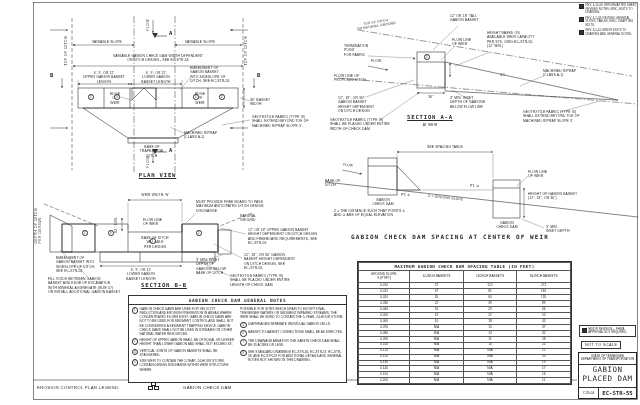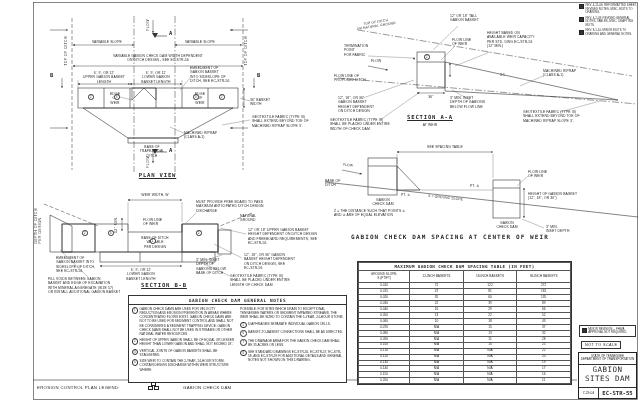--- a/index.html
+++ b/index.html
@@ -536,21 +536,21 @@
     <span>MINOR REVISION -- FHWA APPROVAL NOT REQUIRED.</span>
   </div>
   <div class="nts">NOT TO SCALE</div>
   <div class="tblock">
     <div class="agency">
       <div>STATE OF TENNESSEE</div>
       <div>DEPARTMENT OF TRANSPORTATION</div>
     </div>
     <div class="stitle">
       <div>GABION</div>
-      <div>SITES DAM</div>
+      <div>PLACED DAM</div>
     </div>
     <div class="tbb">
       <span class="tbd">7-29-04</span>
       <span class="tbn">EC-STR-55</span>
     </div>
   </div>
 
   <div class="legend-label">EROSION CONTROL PLAN LEGEND:</div>
   <div class="gsym">
       <span></span>

